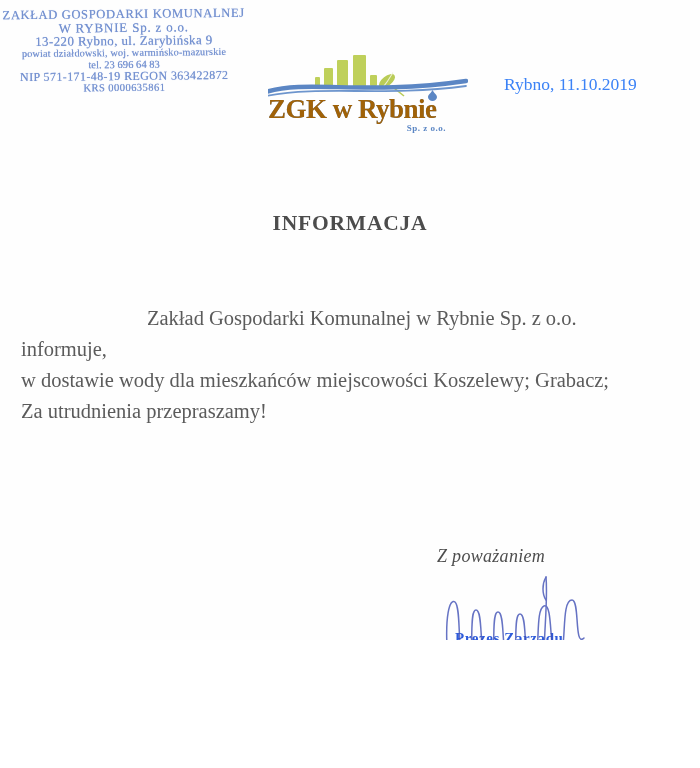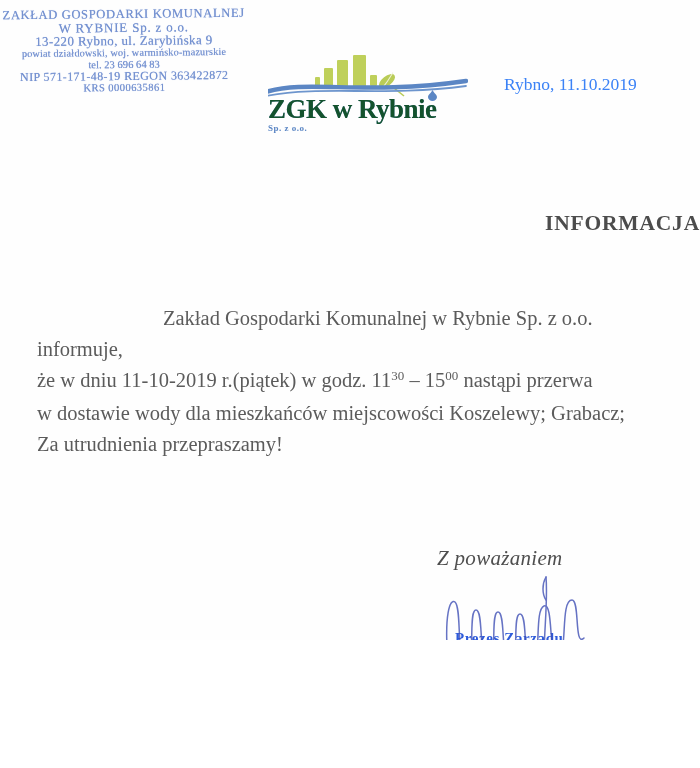--- a/index.html
+++ b/index.html
@@ -21,53 +21,53 @@
   .st-l4{font-size:10.2px;letter-spacing:0.2px;line-height:11.5px;}
   .st-l5{font-size:10.6px;line-height:11px;}
   .st-l6{font-size:12px;letter-spacing:0.4px;line-height:12px;}
   .st-l7{font-size:10.6px;letter-spacing:0.4px;line-height:11.5px;}
 
   
   .logo{position:absolute;left:268px;top:50px;width:200px;}
   .logo-art{display:block;}
   .logo-name{
     position:relative;margin-top:-6px;font-size:27px;font-weight:bold;
-    color:#14532d;letter-spacing:-0.5px;white-space:nowrap;
+    color:#a16207;letter-spacing:-0.5px;white-space:nowrap;
     text-shadow:0 0 0.5px #6d95cd;
   }
   .logo-drop{position:absolute;left:160px;top:40px;}
   .logo-sub{
-    padding-right:22px;font-size:9px;font-weight:bold;
+    text-align:right;padding-right:22px;font-size:9px;font-weight:bold;
     color:#5b86c4;letter-spacing:0.5px;margin-top:-2px;
   }
 
   
   .dateline{
     position:absolute;left:504px;top:74px;font-size:17.5px;color:#3b82f6;
     white-space:nowrap;
   }
 
   
   .doc-title{
-    position:absolute;left:0;top:211px;width:700px;text-align:right;
+    position:absolute;left:0;top:211px;width:700px;text-align:center;
     font-size:21.5px;font-weight:bold;letter-spacing:0.8px;color:#4c4c4c;
     margin:0;
   }
 
   
   .body-text{
-    position:absolute;left:37px;top:303px;width:645px;
+    position:absolute;left:21px;top:303px;width:645px;
     font-size:20.5px;line-height:31px;color:#5b5b5b;
   }
   .body-text .indent{text-indent:126px;}
   .sup{font-size:13px;position:relative;top:-7px;letter-spacing:0;}
 
   
   .closing{
-    position:absolute;left:437px;top:546px;font-size:21px;font-style:italic;
+    position:absolute;left:437px;top:546px;font-size:18px;font-style:italic;
     color:#4e4e4e;letter-spacing:0.3px;
   }
 
   
   .sig-role{
     position:absolute;left:455px;top:630px;font-size:15px;font-weight:bold;
     color:#1d4ed8;letter-spacing:0.6px;opacity:0.92;
   }
   .sig-name{
     position:absolute;left:428px;top:661px;font-size:15.5px;font-weight:bold;
@@ -114,21 +114,20 @@
     </svg>
     <div class="logo-sub">Sp. z o.o.</div>
   </div>
 
   <div class="dateline">Rybno, 11.10.2019</div>
 
   <h1 class="doc-title">INFORMACJA</h1>
 
   <div class="body-text">
     <div class="indent">Zakład Gospodarki Komunalnej w Rybnie Sp. z o.o. informuje,</div>
-    <div><span>że w dniu 11-10-2019 r.(piątek) w godz. 11</span><span class="sup">30</span><span> – 15</span><span class="sup">00</span><span> nastąpi przerwa</span></div>
     <div>w dostawie wody dla mieszkańców miejscowości Koszelewy; Grabacz;</div>
     <div>Za utrudnienia przepraszamy!</div>
   </div>
 
   <div class="closing">Z poważaniem</div>
 
   <div class="sig-role">Prezes Zarządu</div>
   <div class="sig-name">inż. Marek Wilbrandt</div>
 
   <svg class="sig-scribble" width="200" height="198" viewBox="0 0 200 198">

